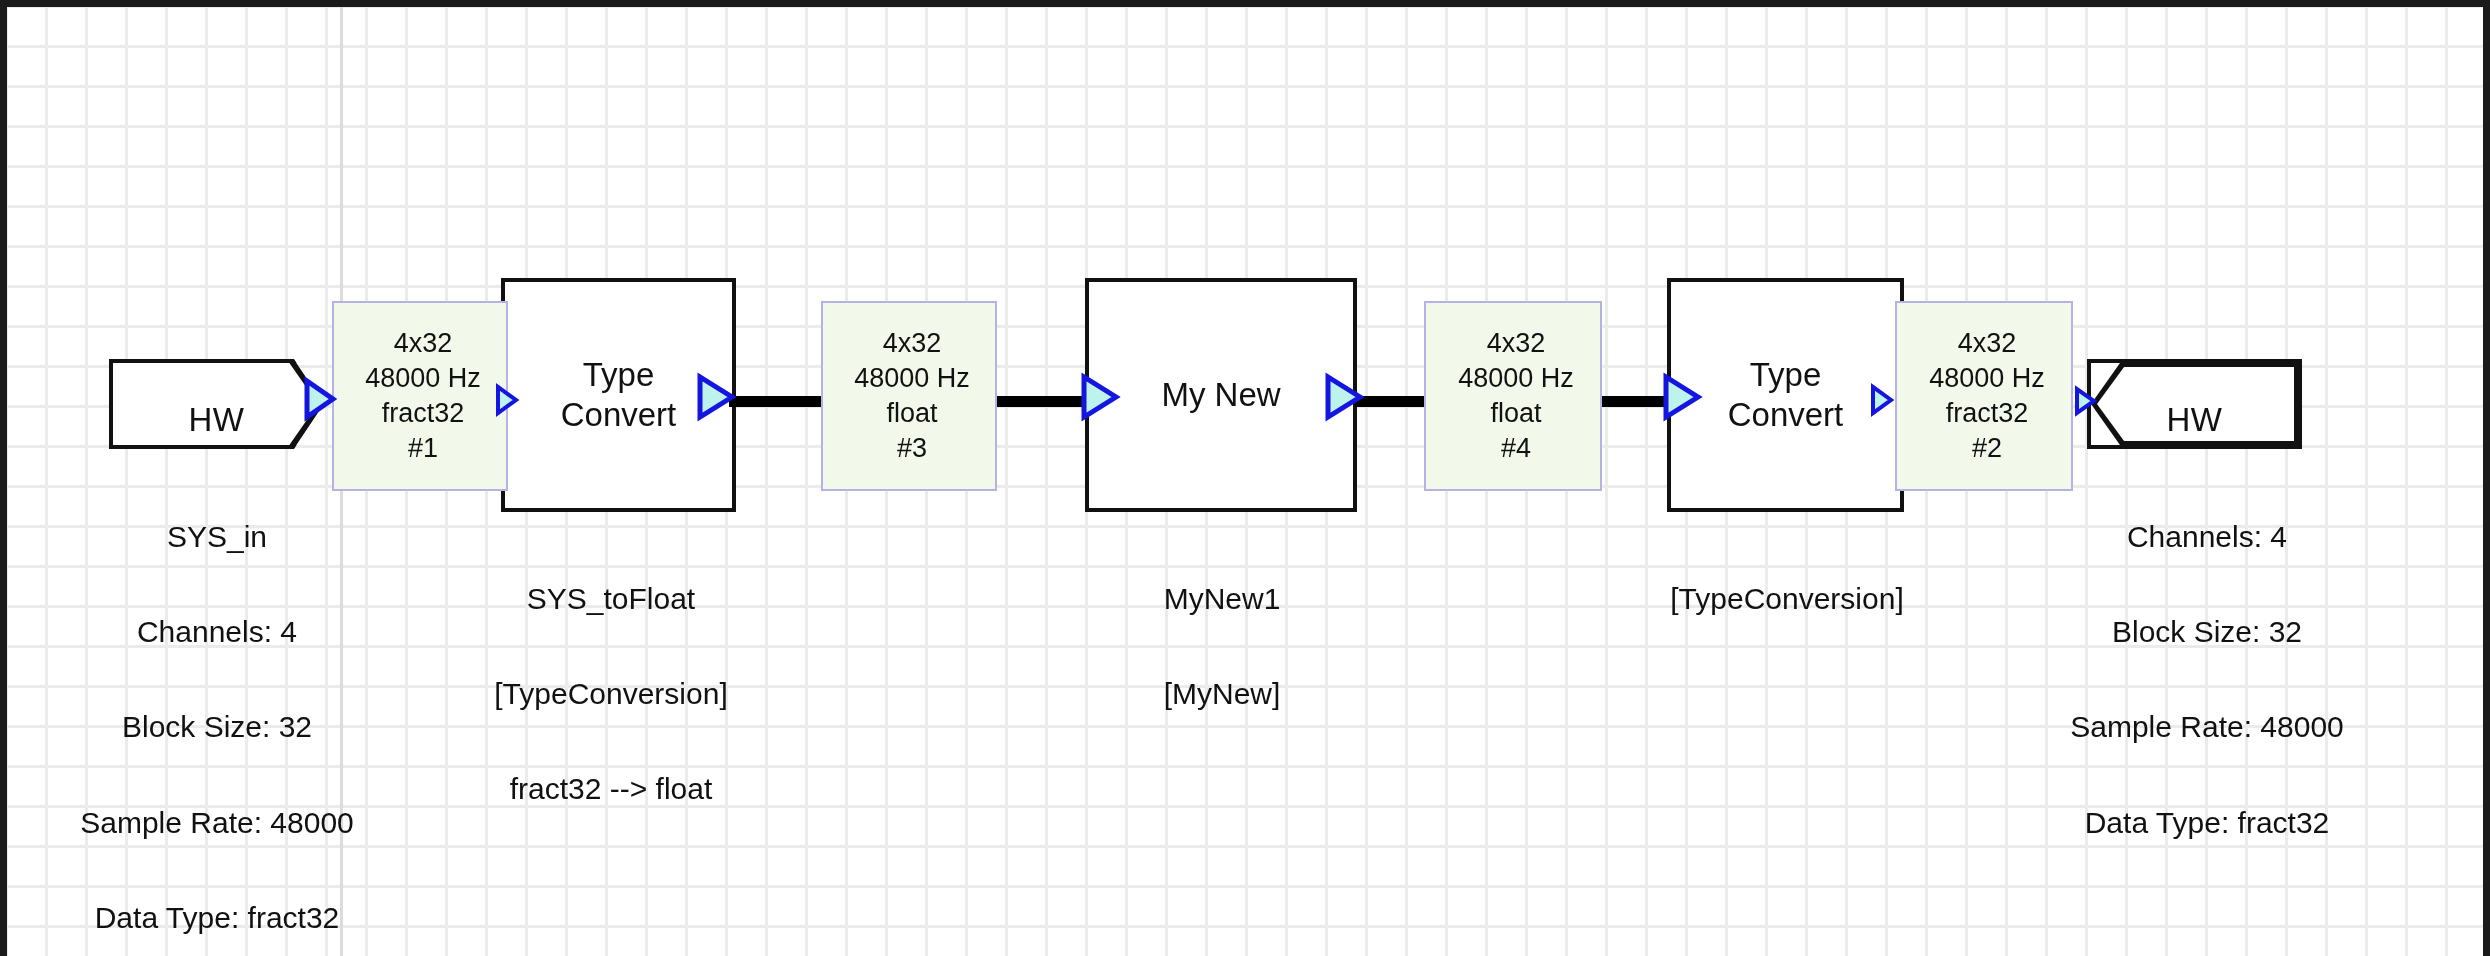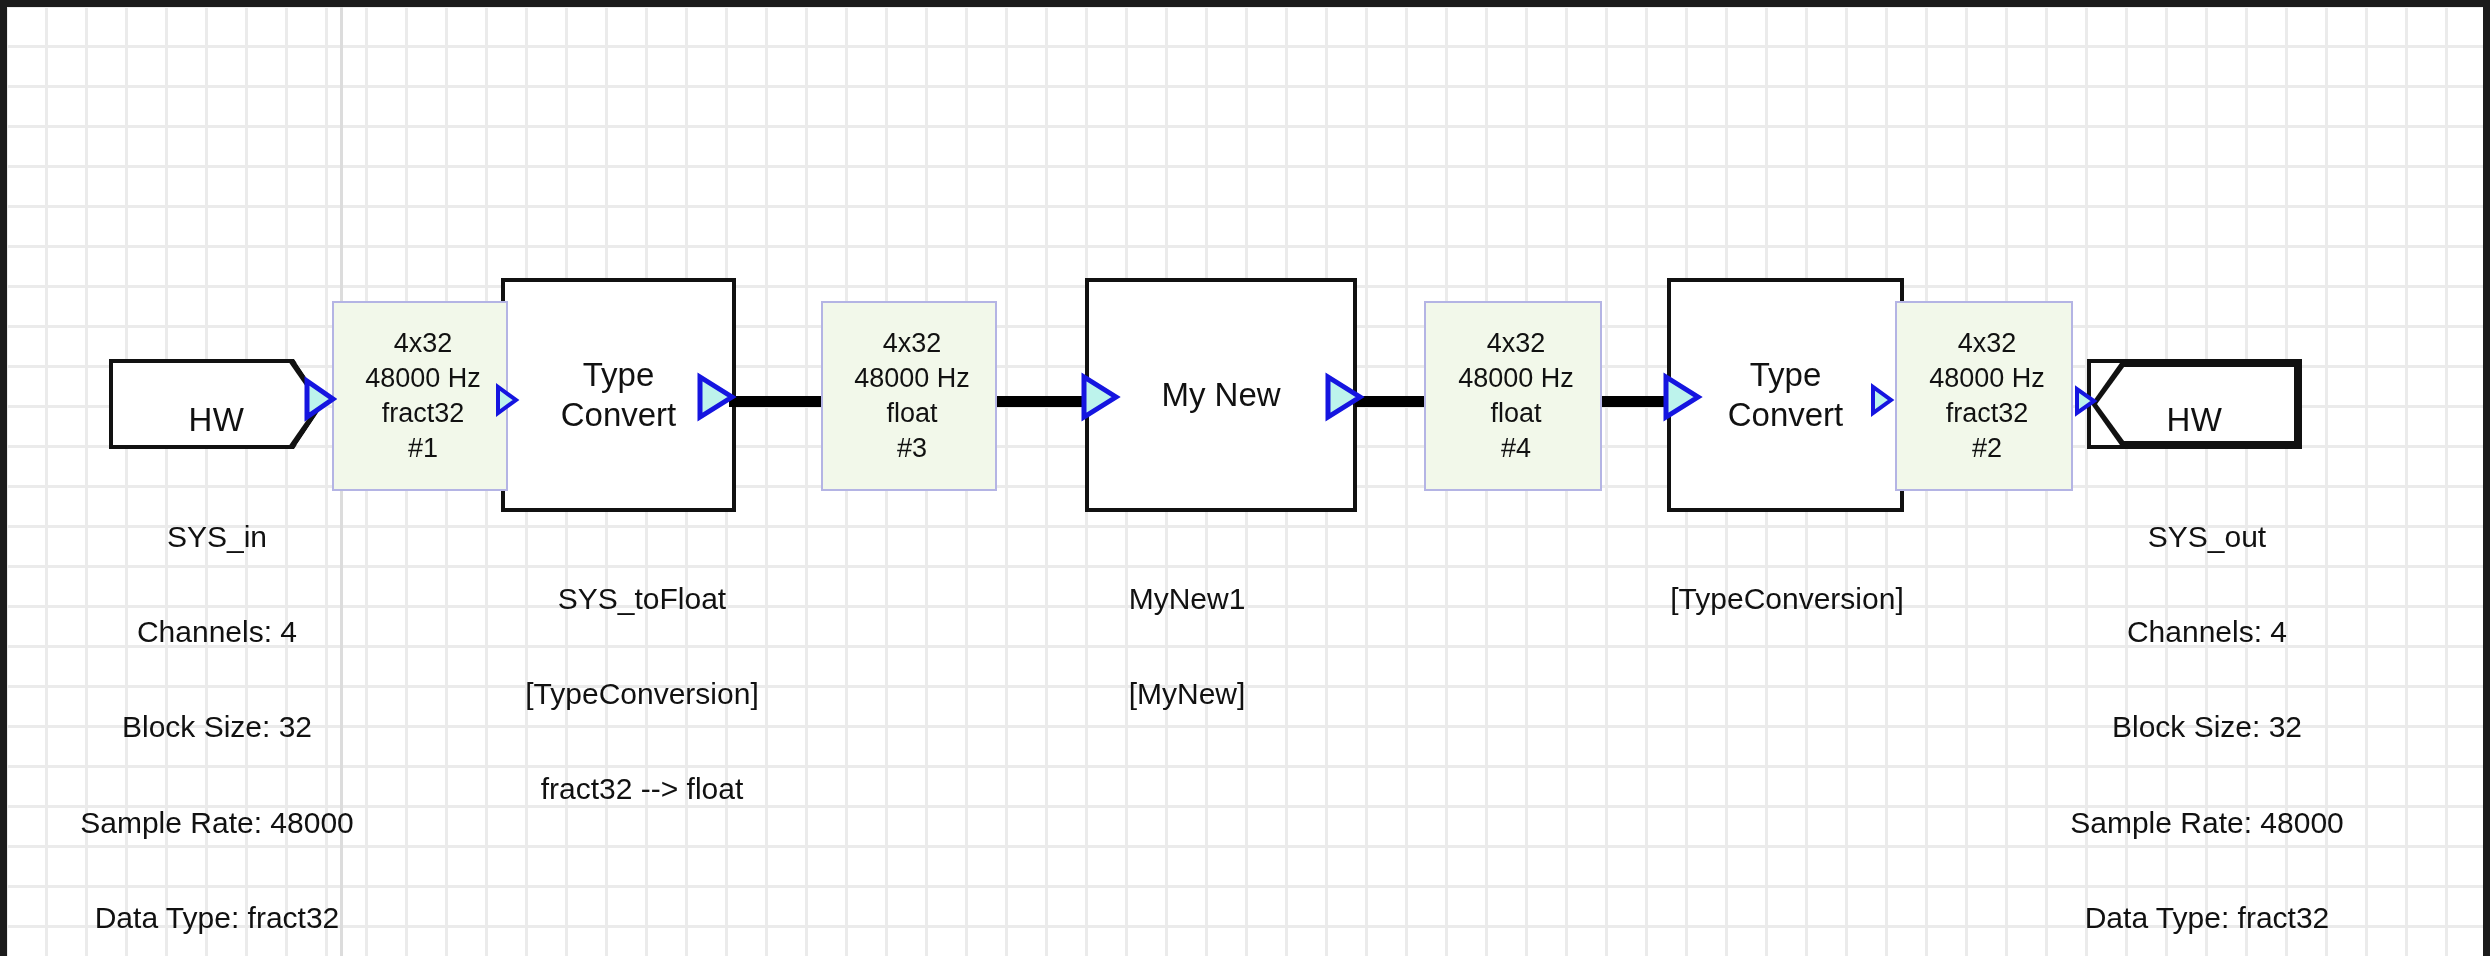--- a/index.html
+++ b/index.html
@@ -123,21 +123,21 @@
   <div class="port" style="left:487px;top:375px;">
     <svg width="26" height="36" viewBox="0 0 26 36">
       <path d="M4 5 L4 31 L22 18 Z" fill="#bdf3ec" stroke="#1515e0" stroke-width="4"></path>
     </svg>
   </div>
   <div class="port" style="left:688px;top:364px;">
     <svg width="42" height="52" viewBox="0 0 42 52">
       <path d="M5 6 L5 46 L37 26 Z" fill="#bdf3ec" stroke="#1515e0" stroke-width="5"></path>
     </svg>
   </div>
-  <div class="caption" style="left:390px;top:512px;width:490px;">
+  <div class="caption" style="left:359px;top:512px;width:490px;">
     <div>SYS_toFloat</div>
     <div>[TypeConversion]</div>
     <div>fract32 --&gt; float</div>
   </div>
 
   <div class="node sig" style="left:814px;top:294px;width:176px;height:190px;">
     <span>4x32</span>
     <span>48000 Hz</span>
     <span>float</span>
     <span>#3</span>
@@ -149,21 +149,21 @@
   <div class="port" style="left:1072px;top:364px;">
     <svg width="42" height="52" viewBox="0 0 42 52">
       <path d="M5 6 L5 46 L37 26 Z" fill="#bdf3ec" stroke="#1515e0" stroke-width="5"></path>
     </svg>
   </div>
   <div class="port" style="left:1316px;top:364px;">
     <svg width="42" height="52" viewBox="0 0 42 52">
       <path d="M5 6 L5 46 L37 26 Z" fill="#bdf3ec" stroke="#1515e0" stroke-width="5"></path>
     </svg>
   </div>
-  <div class="caption" style="left:965px;top:512px;width:430px;">
+  <div class="caption" style="left:1000px;top:512px;width:430px;">
     <div>MyNew1</div>
     <div>[MyNew]</div>
   </div>
 
   <div class="node sig" style="left:1417px;top:294px;width:178px;height:190px;">
     <span>4x32</span>
     <span>48000 Hz</span>
     <span>float</span>
     <span>#4</span>
   </div>
@@ -197,20 +197,19 @@
     <div class="hwshape"></div>
     <div class="hwinner"></div>
     <span class="hwlabel">HW</span>
   </div>
   <div class="port" style="left:2066px;top:377px;">
     <svg width="26" height="34" viewBox="0 0 26 34">
       <path d="M4 5 L4 29 L21 17 Z" fill="#bdf3ec" stroke="#1515e0" stroke-width="4"></path>
     </svg>
   </div>
   <div class="caption" style="left:1955px;top:450px;width:490px;">
-    <div>SYS_out</div>
     <div>Channels: 4</div>
     <div>Block Size: 32</div>
     <div>Sample Rate: 48000</div>
     <div>Data Type: fract32</div>
   </div>
 
 </div>
 
 </body></html>

